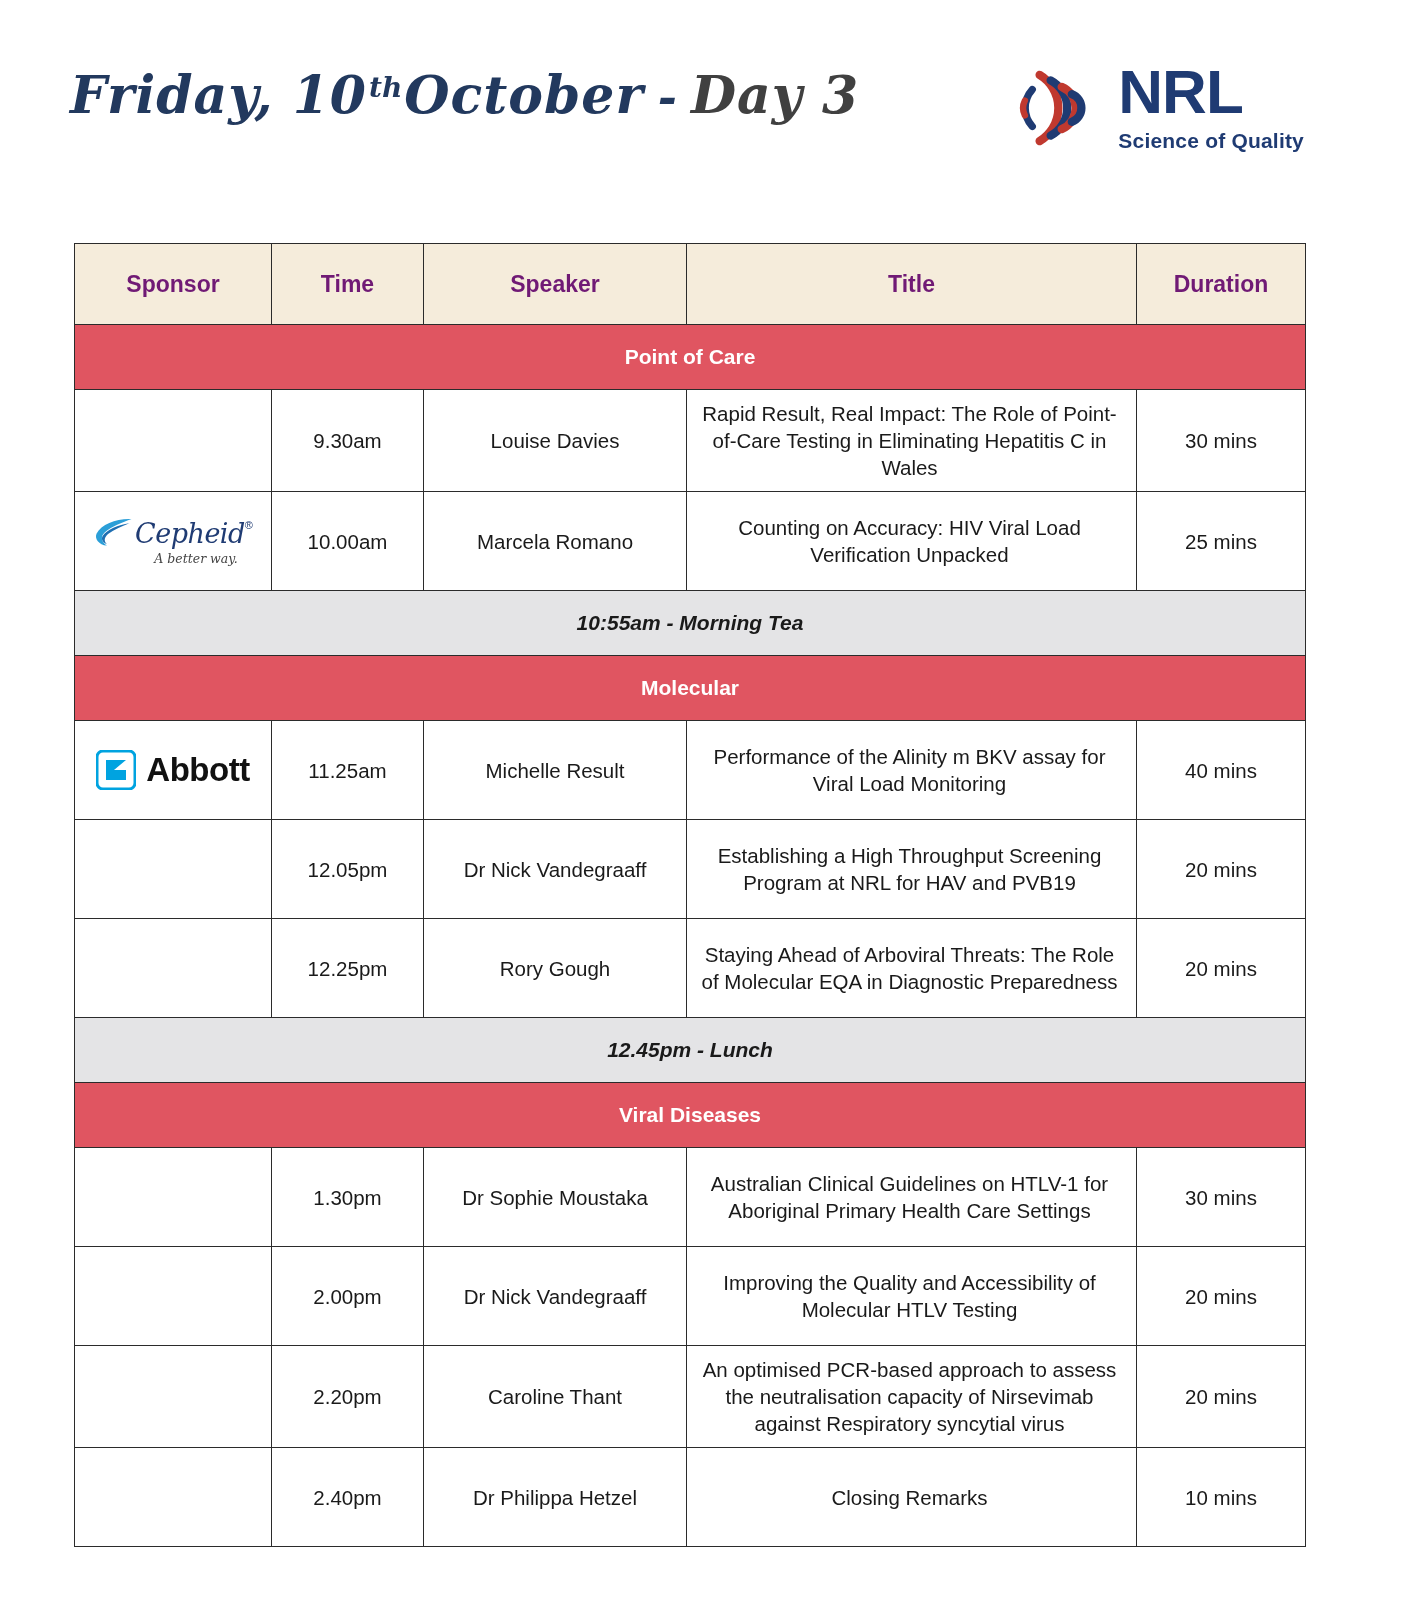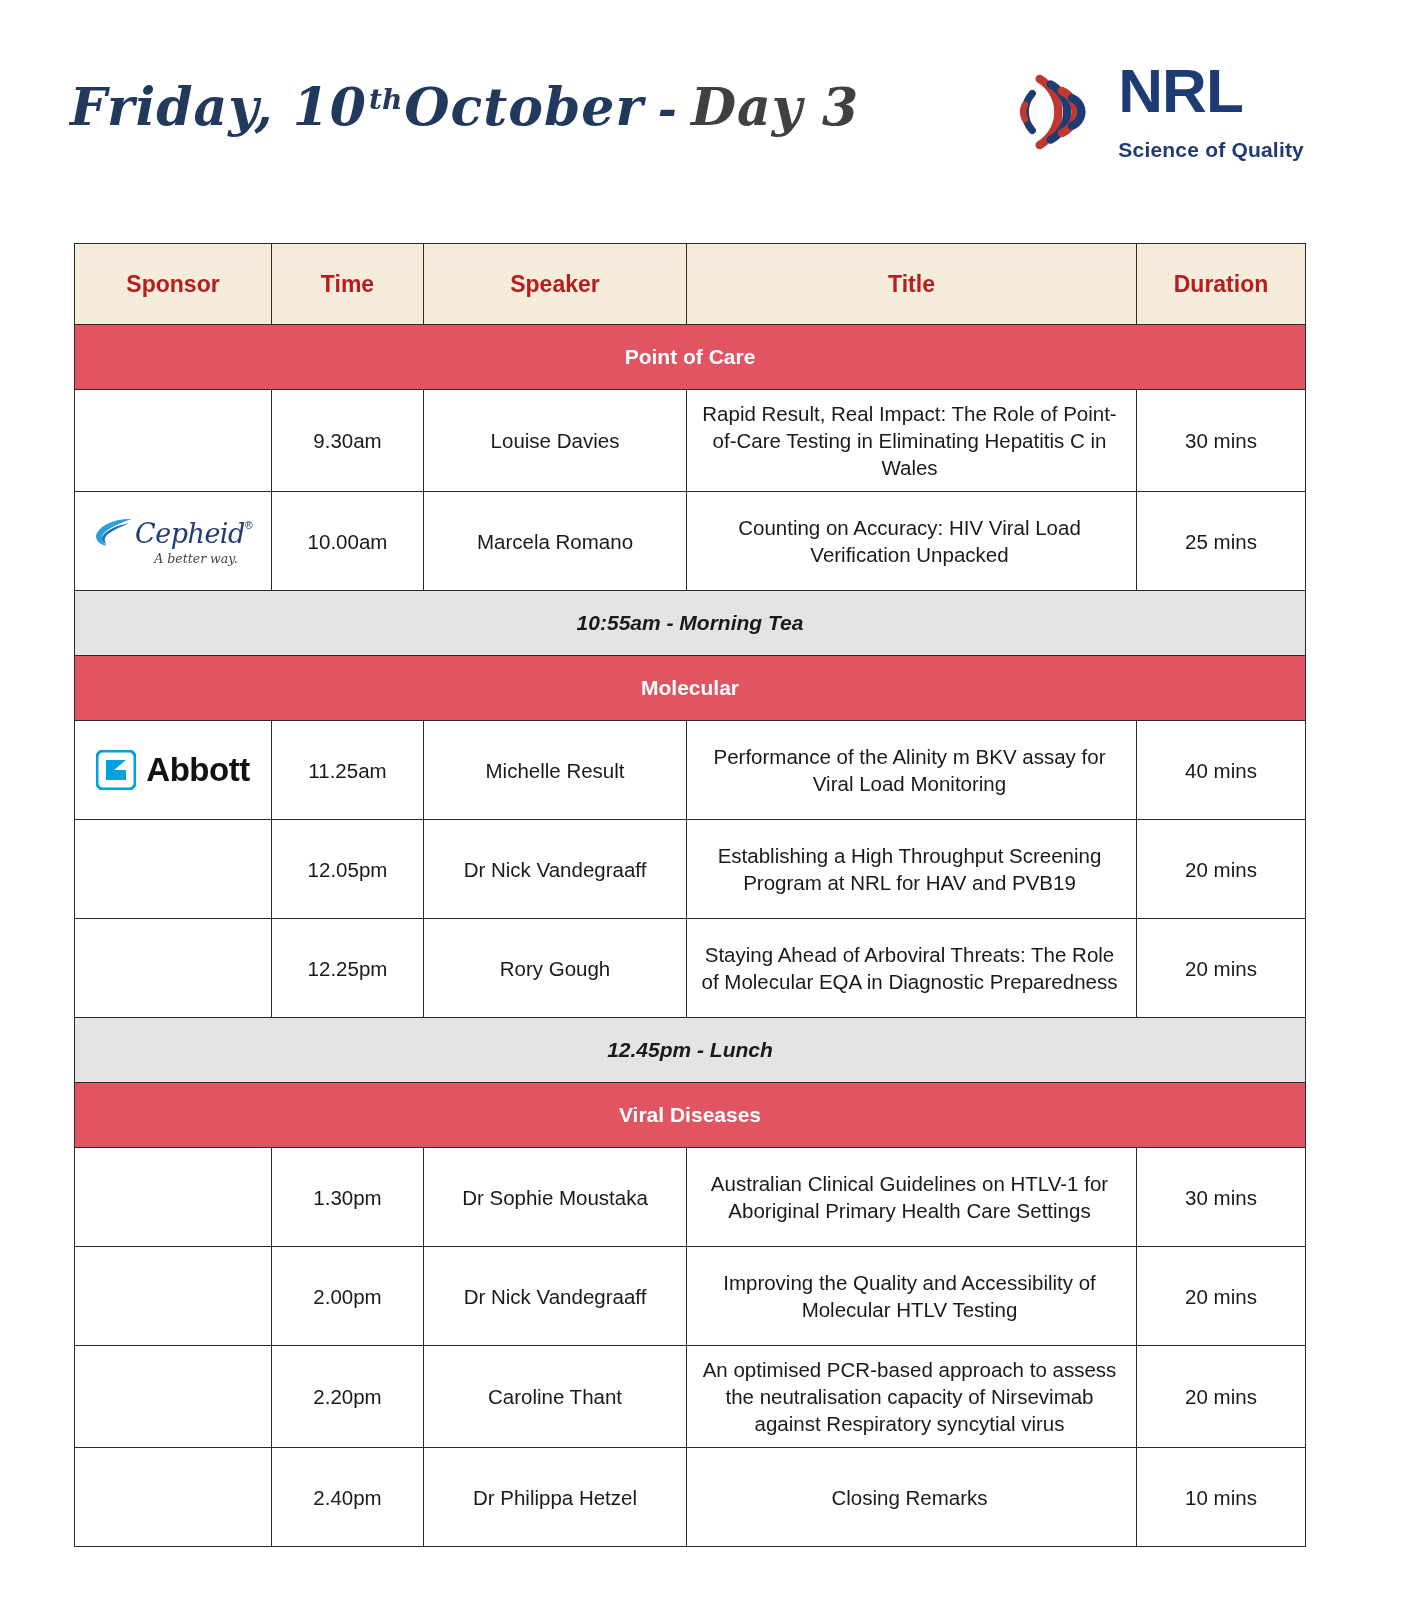--- a/index.html
+++ b/index.html
@@ -19,21 +19,21 @@
   
   .header {
     position: relative;
     height: 200px;
     padding: 0 70px;
     box-sizing: border-box;
   }
   .title-wrap {
     position: absolute;
     left: 70px;
-    top: 76px;
+    top: 64px;
     display: flex;
     align-items: baseline;
     white-space: nowrap;
   }
   .title-main {
     font-family: "DejaVu Serif", serif;
     font-style: italic;
     font-weight: bold;
     font-size: 52px;
     color: #22395e;
@@ -92,21 +92,21 @@
     line-height: 0.95;
     color: #1f3b73;
     letter-spacing: -1px;
   }
   .logo-tag {
     font-family: "Liberation Sans", sans-serif;
     font-weight: bold;
     font-size: 21px;
     color: #1f3b73;
     letter-spacing: 0.2px;
-    margin-top: 17px;
+    margin-top: 8px;
   }
 
   
   .sched {
     position: absolute;
     left: 74px;
     top: 243px;
     width: 1231px;
     border-collapse: collapse;
     table-layout: fixed;
@@ -118,21 +118,21 @@
     text-align: center;
     font-size: 20.5px;
     line-height: 1.32;
     color: #1a1a1a;
   }
   .sched thead th {
     background: #f5ecdb;
     font-weight: bold;
     font-size: 23px;
     height: 60px;
-    color: #b91c1c;
+    color: #701a75;
   }
   col.c-sponsor  { width: 197px; }
   col.c-time     { width: 152px; }
   col.c-speaker  { width: 263px; }
   col.c-title    { width: 450px; }
   col.c-duration { width: 169px; }
 
   tr.section-row td {
     background: #e05561;
     color: #ffffff;

